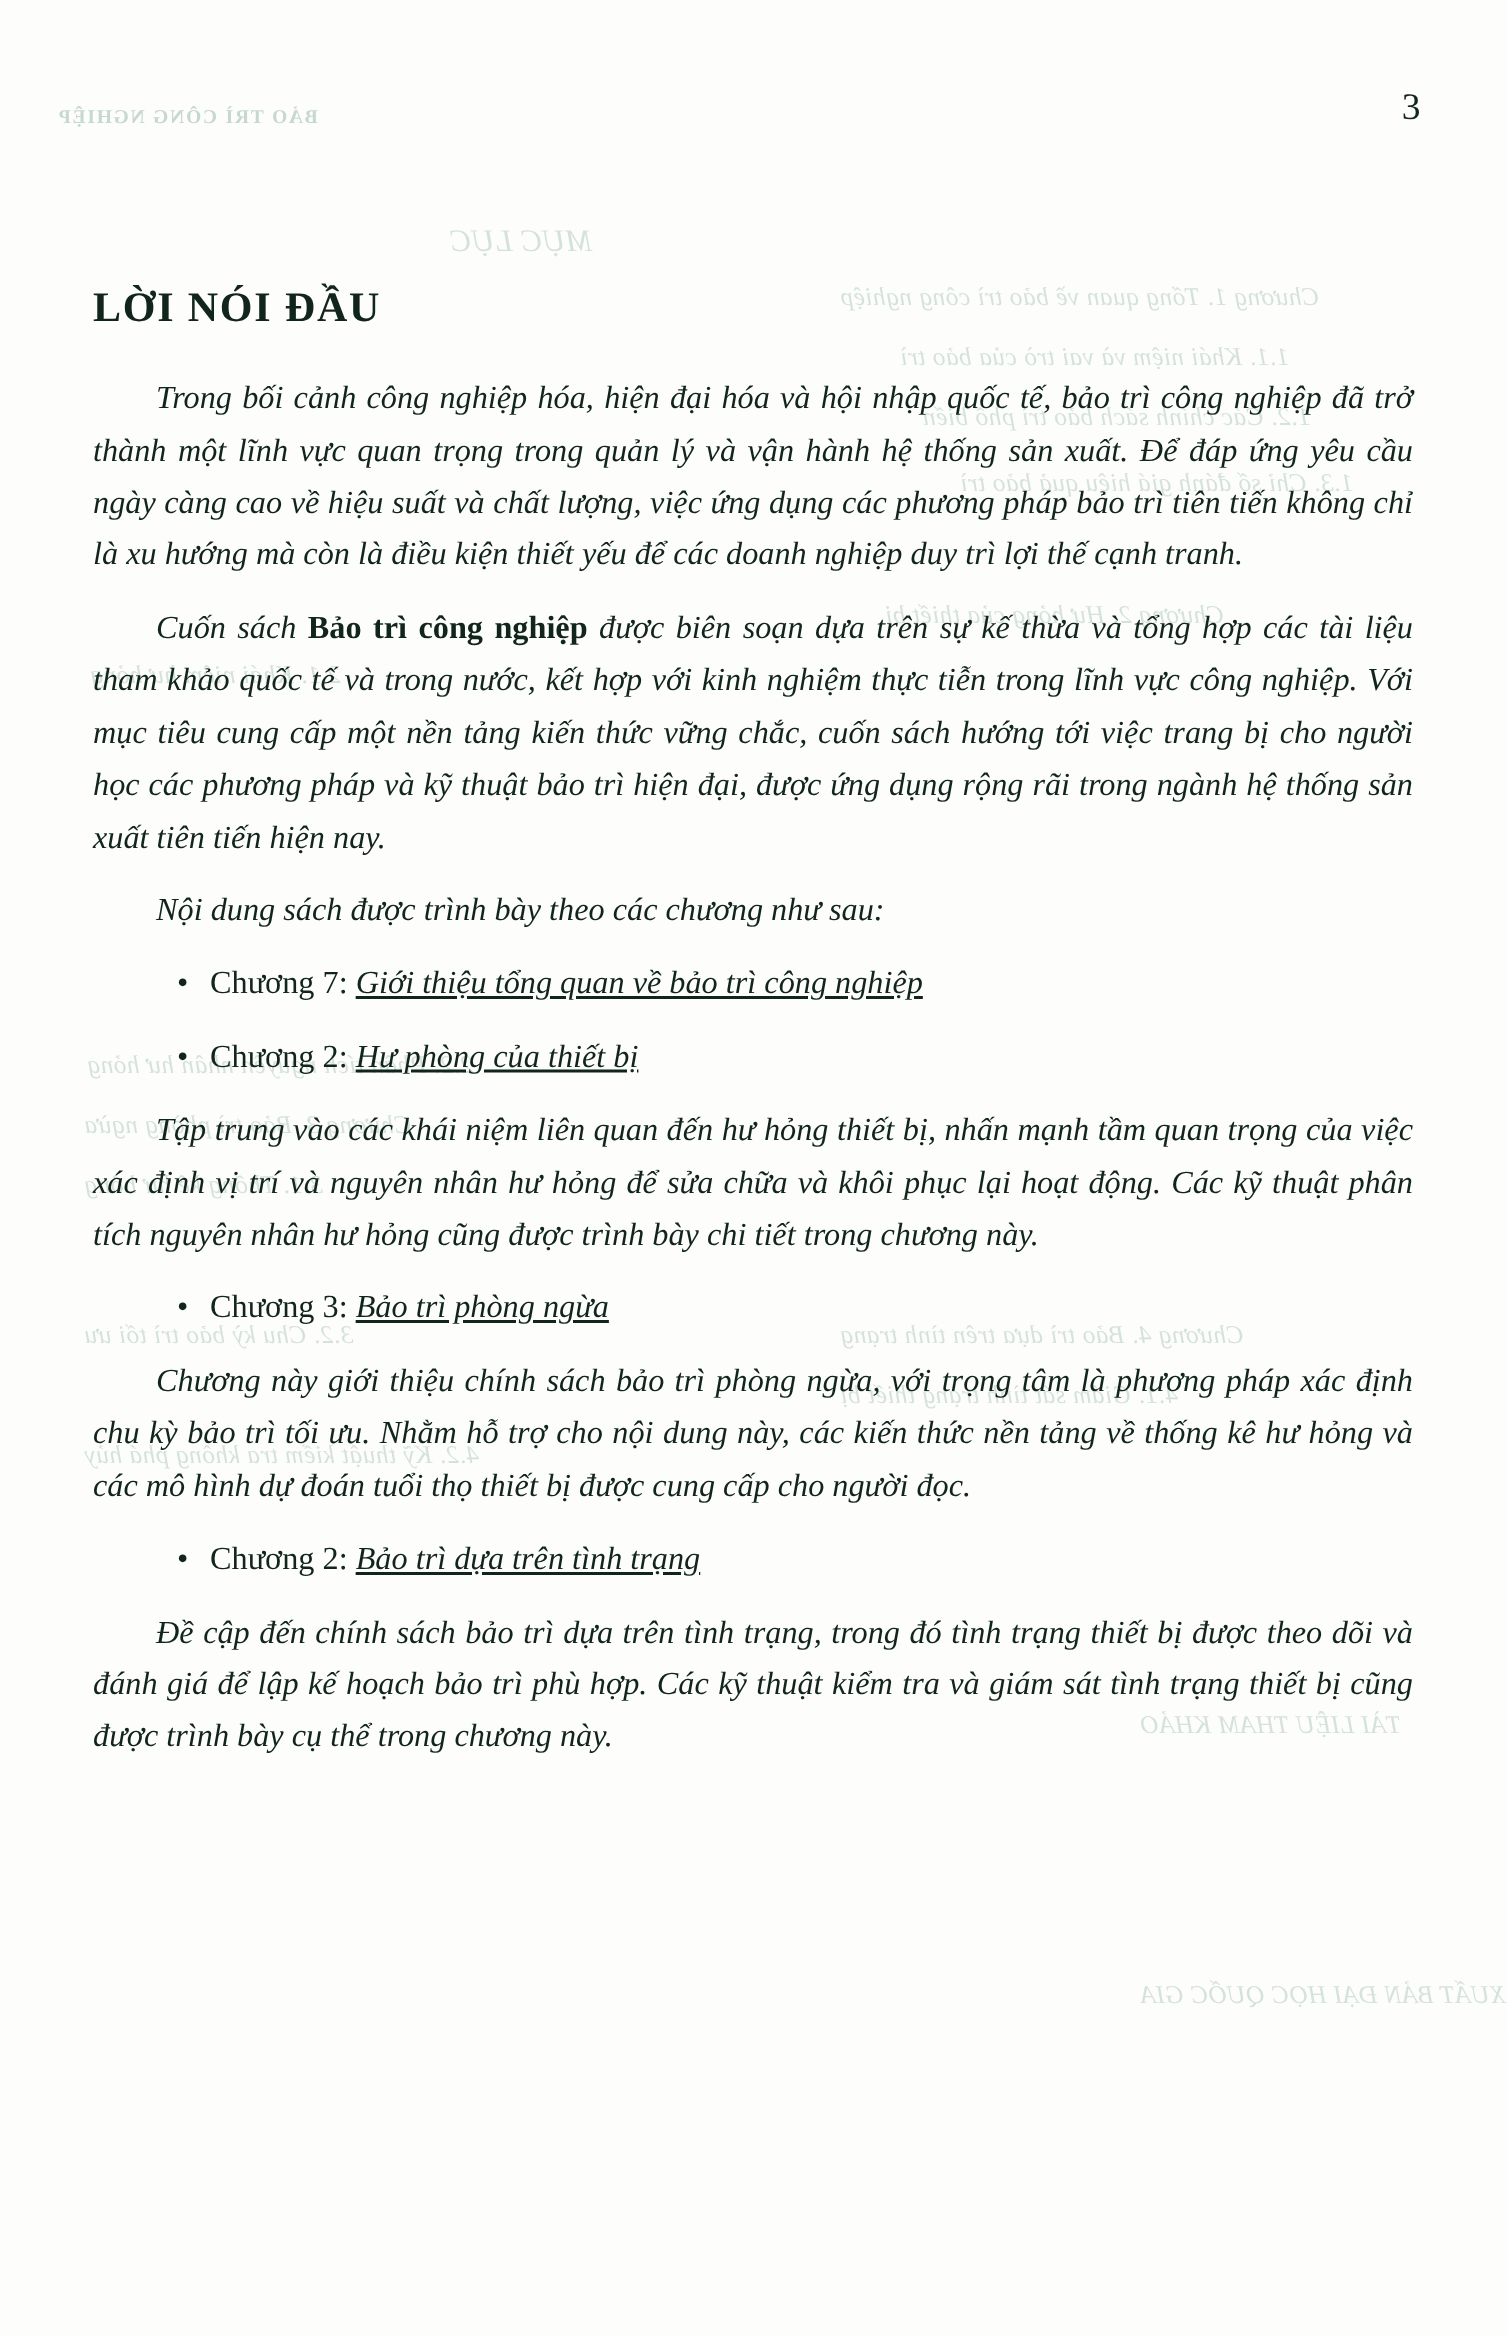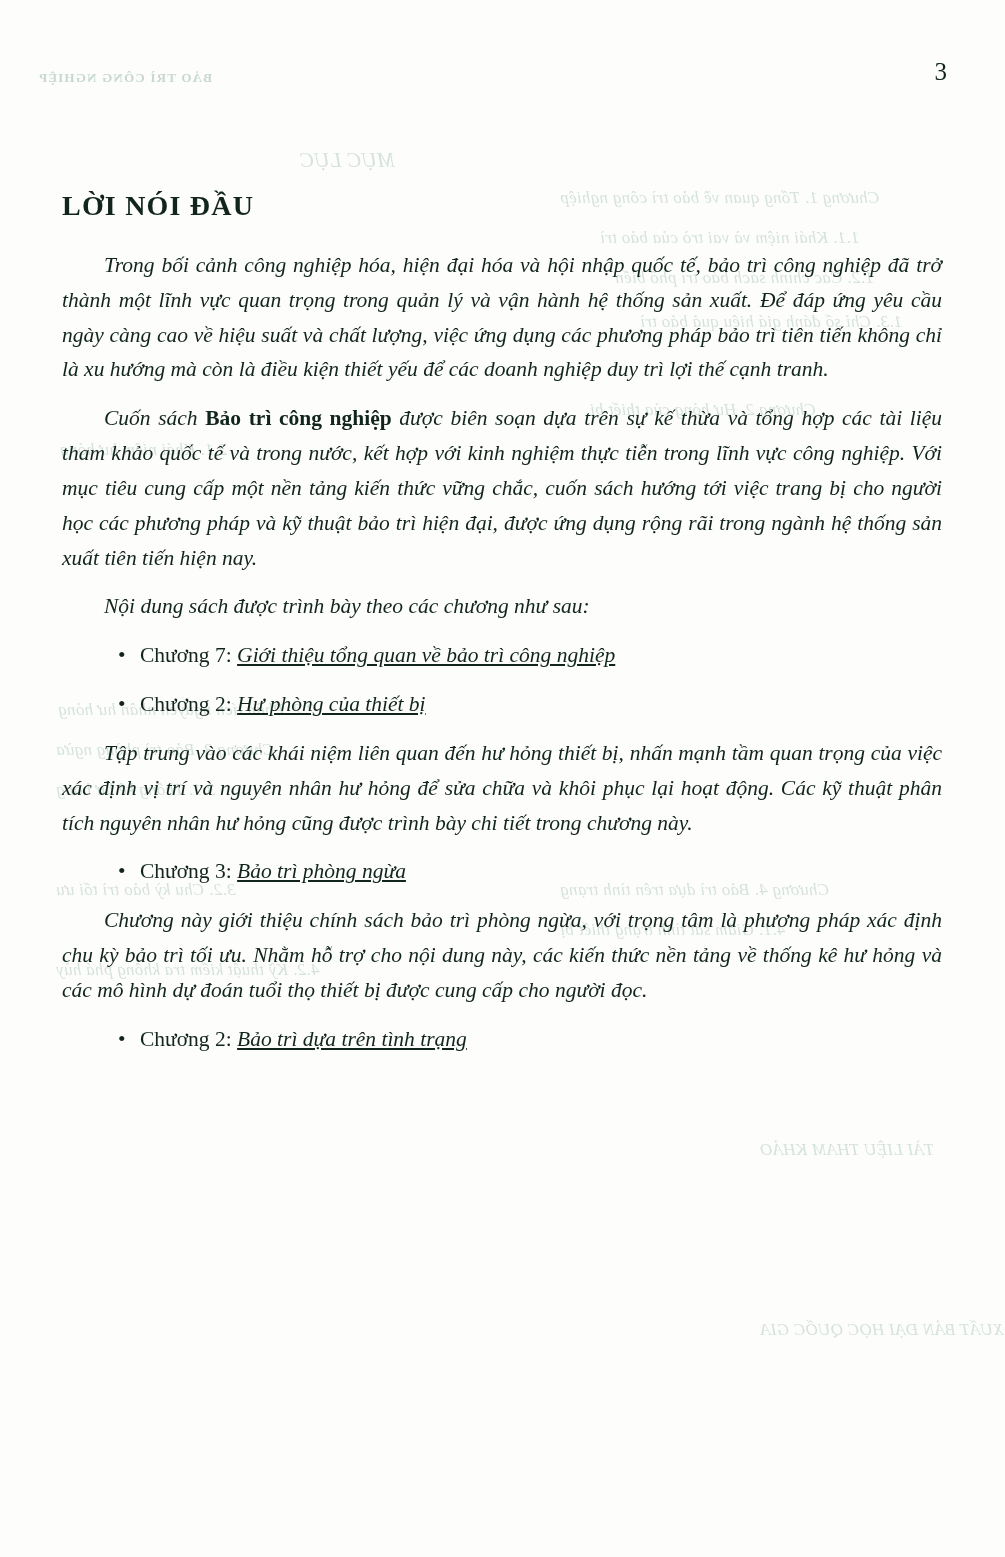--- a/index.html
+++ b/index.html
@@ -136,16 +136,17 @@
       <p class="para">Tập trung vào các khái niệm liên quan đến hư hỏng thiết bị, nhấn mạnh tầm quan trọng của việc xác định vị trí và nguyên nhân hư hỏng để sửa chữa và khôi phục lại hoạt động. Các kỹ thuật phân tích nguyên nhân hư hỏng cũng được trình bày chi tiết trong chương này.</p>
     </div>
 
     <div class="bullet-wrap">
       <p class="bullet"><span class="dot">•</span><span class="lead">Chương 3</span><span class="lead">: </span><span class="ital">Bảo trì phòng ngừa</span></p>
       <p class="para">Chương này giới thiệu chính sách bảo trì phòng ngừa, với trọng tâm là phương pháp xác định chu kỳ bảo trì tối ưu. Nhằm hỗ trợ cho nội dung này, các kiến thức nền tảng về thống kê hư hỏng và các mô hình dự đoán tuổi thọ thiết bị được cung cấp cho người đọc.</p>
     </div>
 
     <div class="bullet-wrap">
       <p class="bullet"><span class="dot">•</span><span class="lead">Chương 2</span><span class="lead">: </span><span class="ital">Bảo trì dựa trên tình trạng</span></p>
+      <p class="para">Đề cập đến chính sách bảo trì dựa trên tình trạng, trong đó tình trạng thiết bị được theo dõi và đánh giá để lập kế hoạch bảo trì phù hợp. Các kỹ thuật kiểm tra và giám sát tình trạng thiết bị cũng được trình bày cụ thể trong chương này.</p>
     </div>
 
   </div>
 </div>
 
 </body></html>

